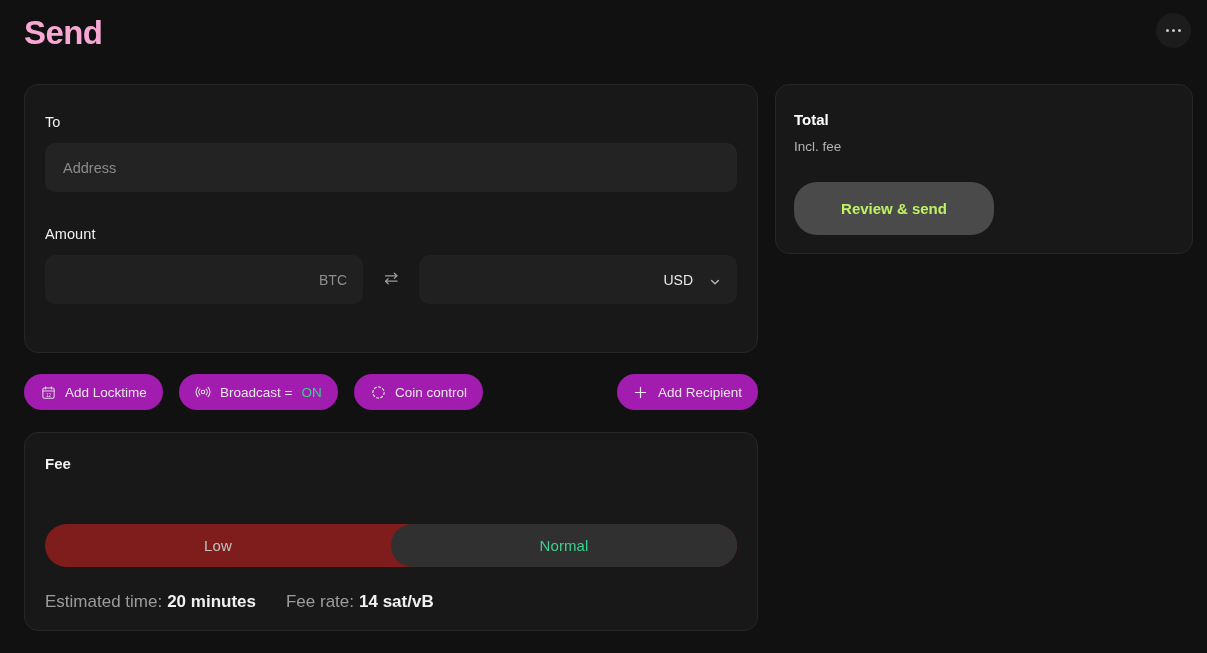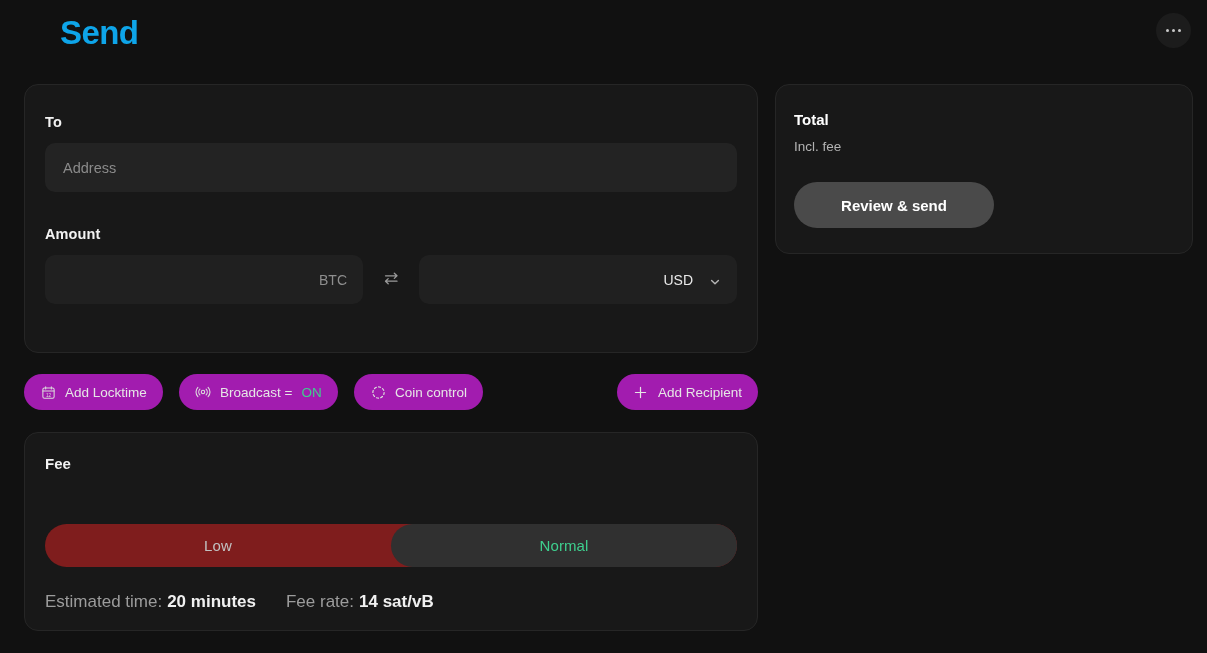--- a/index.html
+++ b/index.html
@@ -24,23 +24,22 @@
     position: absolute;
     left: 0; top: 0;
     width: 1207px; height: 63px;
   }
   .page-title {
     position: absolute;
     left: 24px; top: 12px;
     font-size: 33px;
     font-weight: 700;
     letter-spacing: -0.6px;
-    color: #0ea5e9;
+    color: #f9a8d4;
     line-height: 42px;
-    margin-left: 36px;
   }
   .more-btn {
     position: absolute;
     right: 16px; top: 13px;
     width: 35px; height: 35px;
     border-radius: 50%;
     background: #1c1c1c;
     display: flex;
     align-items: center;
     justify-content: center;
@@ -64,21 +63,21 @@
     background: #181818;
     border: 1px solid #262626;
     border-radius: 14px;
   }
   #card-form  { left: 24px;  top: 84px;  width: 734px; height: 269px; }
   #card-total { left: 775px; top: 84px;  width: 418px; height: 170px; }
   #card-fee   { left: 24px;  top: 432px; width: 734px; height: 199px; }
 
   .field-label {
     font-size: 14.5px;
-    font-weight: 700;
+    font-weight: 400;
     color: #f2f2f2;
     letter-spacing: 0.1px;
   }
 
   
   .to-label { position: absolute; left: 45px; top: 114px; }
   .address-input {
     position: absolute;
     left: 45px; top: 143px;
     width: 692px; height: 49px;
@@ -209,25 +208,25 @@
   }
   .total-sub {
     position: absolute;
     left: 794px; top: 139px;
     font-size: 13.5px;
     color: #b3b3b3;
   }
   .review-btn {
     position: absolute;
     left: 794px; top: 182px;
-    width: 200px; height: 46px;
+    width: 200px; height: 53px;
     border-radius: 23px;
     background: #4a4a4a;
     border: none;
-    color: #ffffff;
+    color: #bef264;
     font-family: "Liberation Sans", sans-serif;
     font-size: 15px;
     font-weight: 600;
     cursor: default;
   }
 
   
   .fee-title {
     position: absolute;
     left: 45px; top: 455px;

